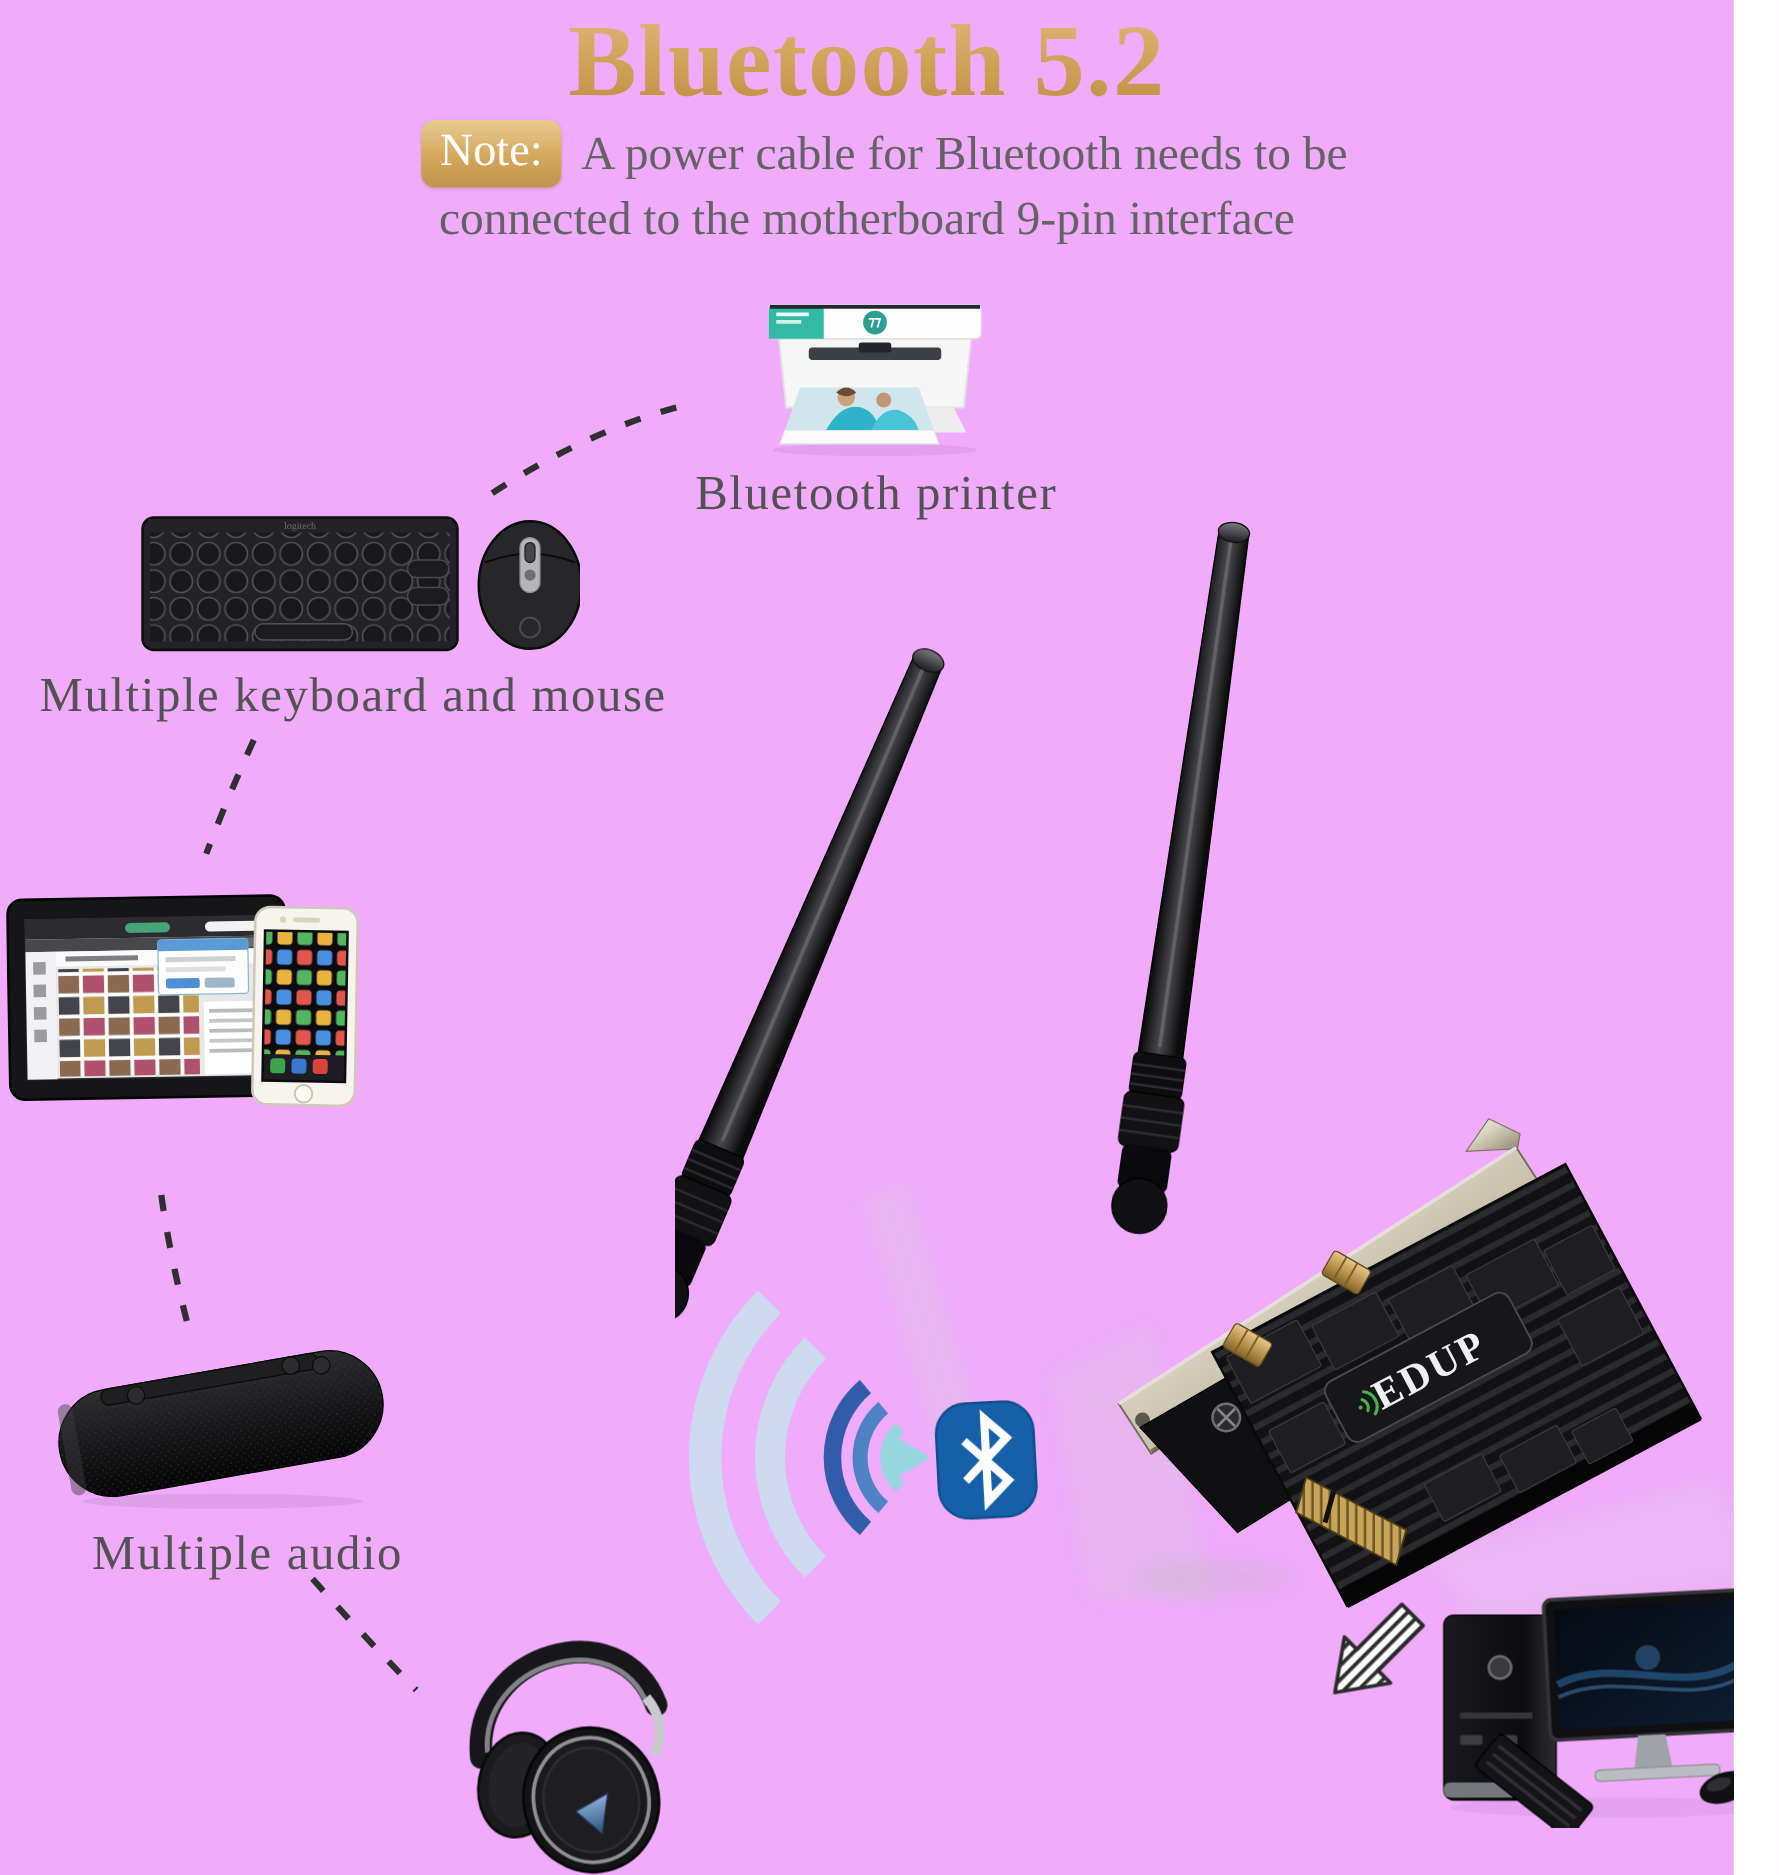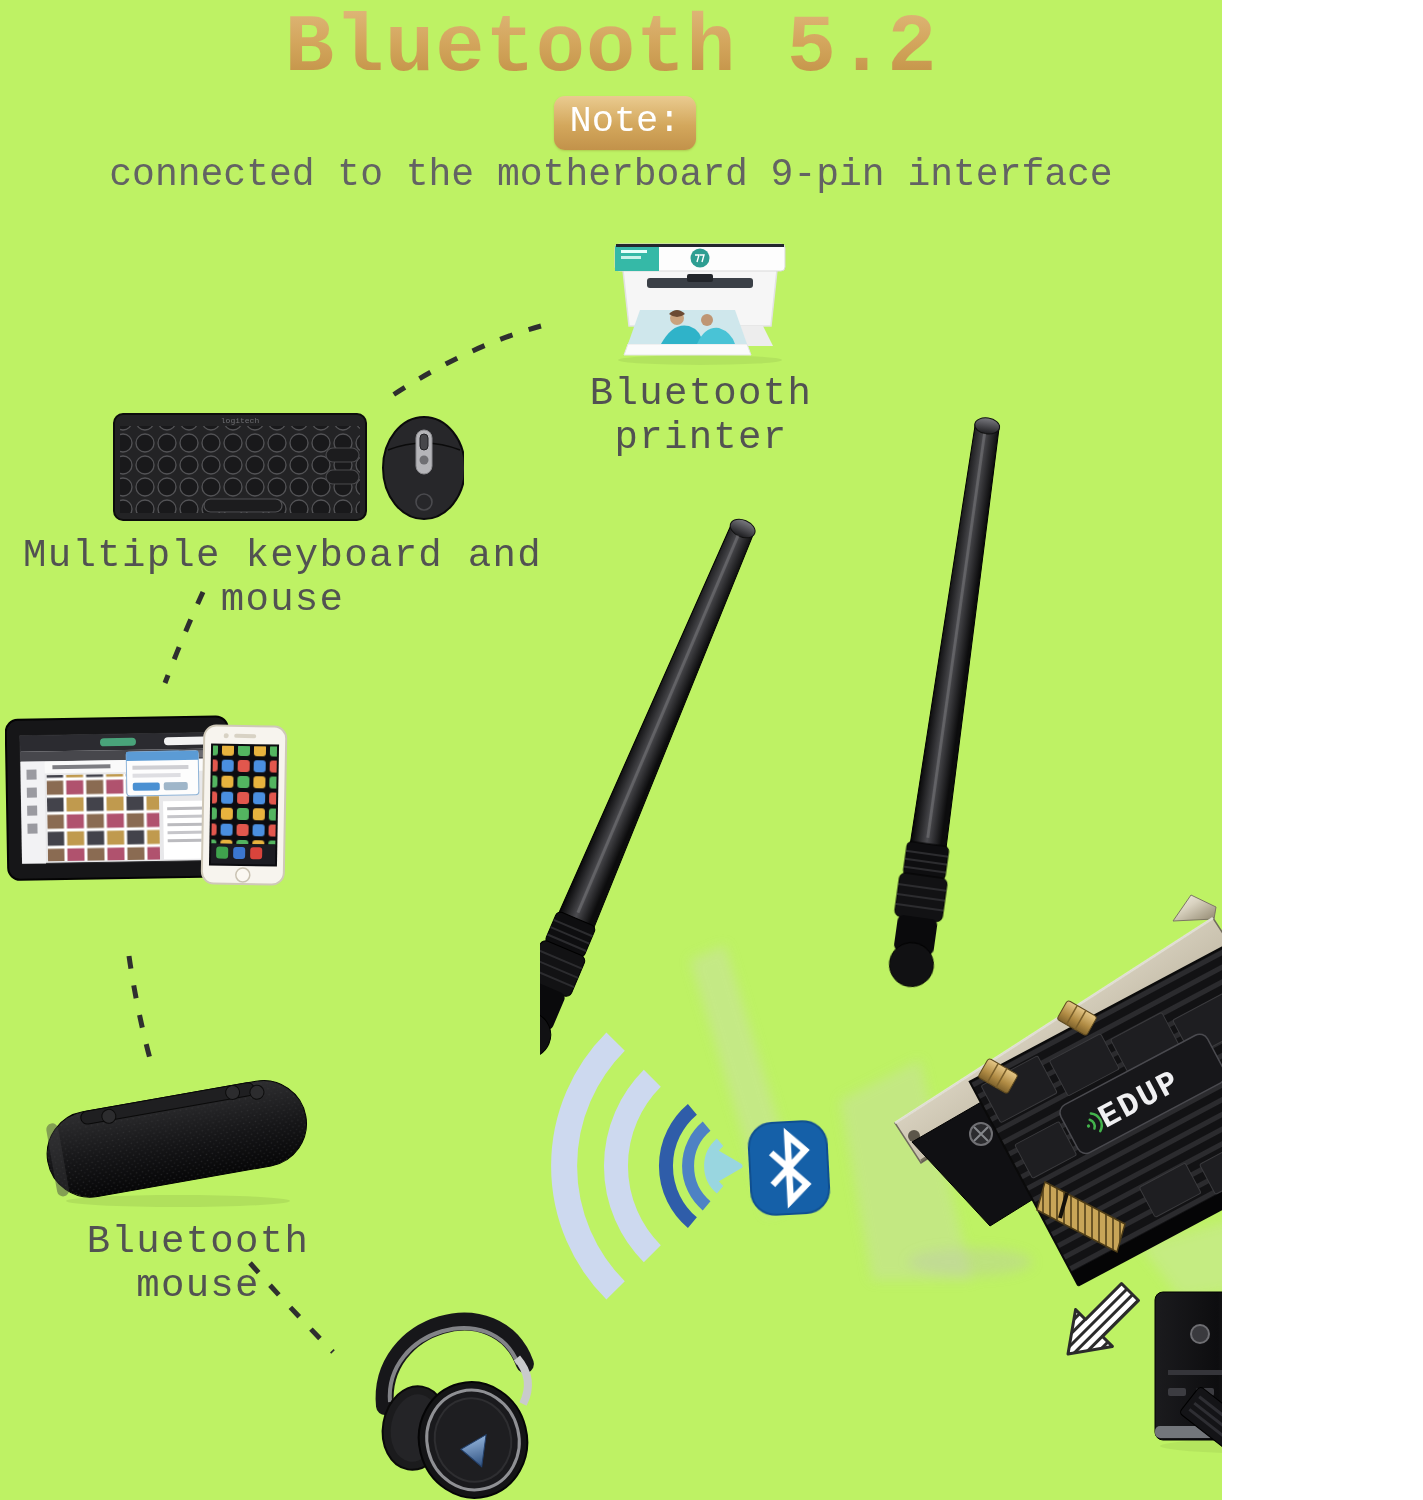--- a/index.html
+++ b/index.html
@@ -1,17 +1,17 @@
 <!DOCTYPE html>
 <html><head>
 <meta charset="utf-8">
 <style>
   html,body{margin:0;padding:0;background:#fff;}
-  .canvas{position:relative;width:1222px;height:1500px;background:#bef264;overflow:hidden;
-          font-family:Liberation Mono, monospace;}
+  .canvas{position:relative;width:1387px;height:1500px;background:#f0abfc;overflow:hidden;
+          font-family:Liberation Serif, serif;}
   .abs{position:absolute;}
   
   .title{top:2px;left:0;width:100%;text-align:center;font-size:82px;font-weight:700;letter-spacing:1px;
          background:linear-gradient(180deg,#e0ba7c 0%,#d3a55c 45%,#bb8a3e 100%);
          -webkit-background-clip:text;background-clip:text;color:transparent;}
   
   .note{top:96px;left:0;width:100%;display:flex;flex-direction:column;align-items:center;color:#636363;
         font-size:38px;line-height:50px;}
   .note-row{display:flex;align-items:center;gap:16px;padding-left:28px;}
   .note-badge{display:inline-block;padding:0px 15px 4px 15px;border-radius:11px;color:#ffffff;font-size:37px;
@@ -40,20 +40,21 @@
       <path d="M203,592 Q182,638 165,683"></path>
       <path d="M129,956 Q137,1012 153,1070"></path>
       <path d="M250,1263 Q290,1308 333,1352"></path>
     </g>
   </svg>
 
   <div class="abs title">Bluetooth 5.2</div>
   <div class="abs note">
     <div class="note-row">
       <span class="note-badge">Note:</span>
+      <span>A power cable for Bluetooth needs to be</span>
     </div>
     <div>connected to the motherboard 9-pin interface</div>
   </div>
 
 
   <svg class="layer" style="left:585px;top:238px" width="230" height="140" viewBox="0 0 230 140">
     <ellipse cx="115" cy="122" rx="82" ry="5" fill="rgba(0,0,0,0.06)"></ellipse>
     <polygon points="38,32 192,32 186,88 44,88" fill="#f6f6f6" stroke="#e2e2e2" stroke-width="1.5"></polygon>
     <rect x="30" y="6" width="170" height="27" rx="4" fill="#fdfdfd" stroke="#d9d9d9"></rect>
     <path d="M30,10 Q30,6 34,6 L74,6 L74,33 L30,33 Z" fill="#35b9a7"></path>
@@ -179,21 +180,21 @@
     <g transform="rotate(-10 148 72)">
       <rect x="18" y="28" width="262" height="86" rx="43" fill="url(#sp-body)" stroke="#000000"></rect>
       <rect x="18" y="28" width="262" height="86" rx="43" fill="url(#sp-mesh)" opacity="0.5"></rect>
       <rect x="58" y="28" width="176" height="13" rx="6.5" fill="#1f1f21" stroke="#0a0a0a"></rect>
       <circle cx="86" cy="37" r="7" fill="#2c2c2e" stroke="#0c0c0c"></circle>
       <circle cx="212" cy="35" r="7" fill="#2c2c2e" stroke="#0c0c0c"></circle>
       <circle cx="236" cy="39" r="7" fill="#2c2c2e" stroke="#0c0c0c"></circle>
       <rect x="22" y="34" width="12" height="74" rx="6" fill="#3c3c3e" opacity="0.45"></rect>
     </g>
   </svg>
-  <div class="dev-label" style="left:18px;top:1220px;width:360px">Bluetooth mouse</div>
+  <div class="dev-label" style="left:18px;top:1220px;width:360px">Multiple audio</div>
 
   <svg class="layer" style="left:540px;top:400px" width="883" height="900" viewBox="0 0 883 900">
     <defs>
       <linearGradient id="pd-ant" x1="0" y1="0" x2="1" y2="0">
         <stop offset="0" stop-color="#050506"></stop>
           <stop offset="0.45" stop-color="#4b4b4f"></stop>
           <stop offset="0.85" stop-color="#0c0c0d"></stop>
       </linearGradient>
       <linearGradient id="pd-tip" x1="0" y1="0" x2="0" y2="1">
         <stop offset="0" stop-color="#7a7a80"></stop>

